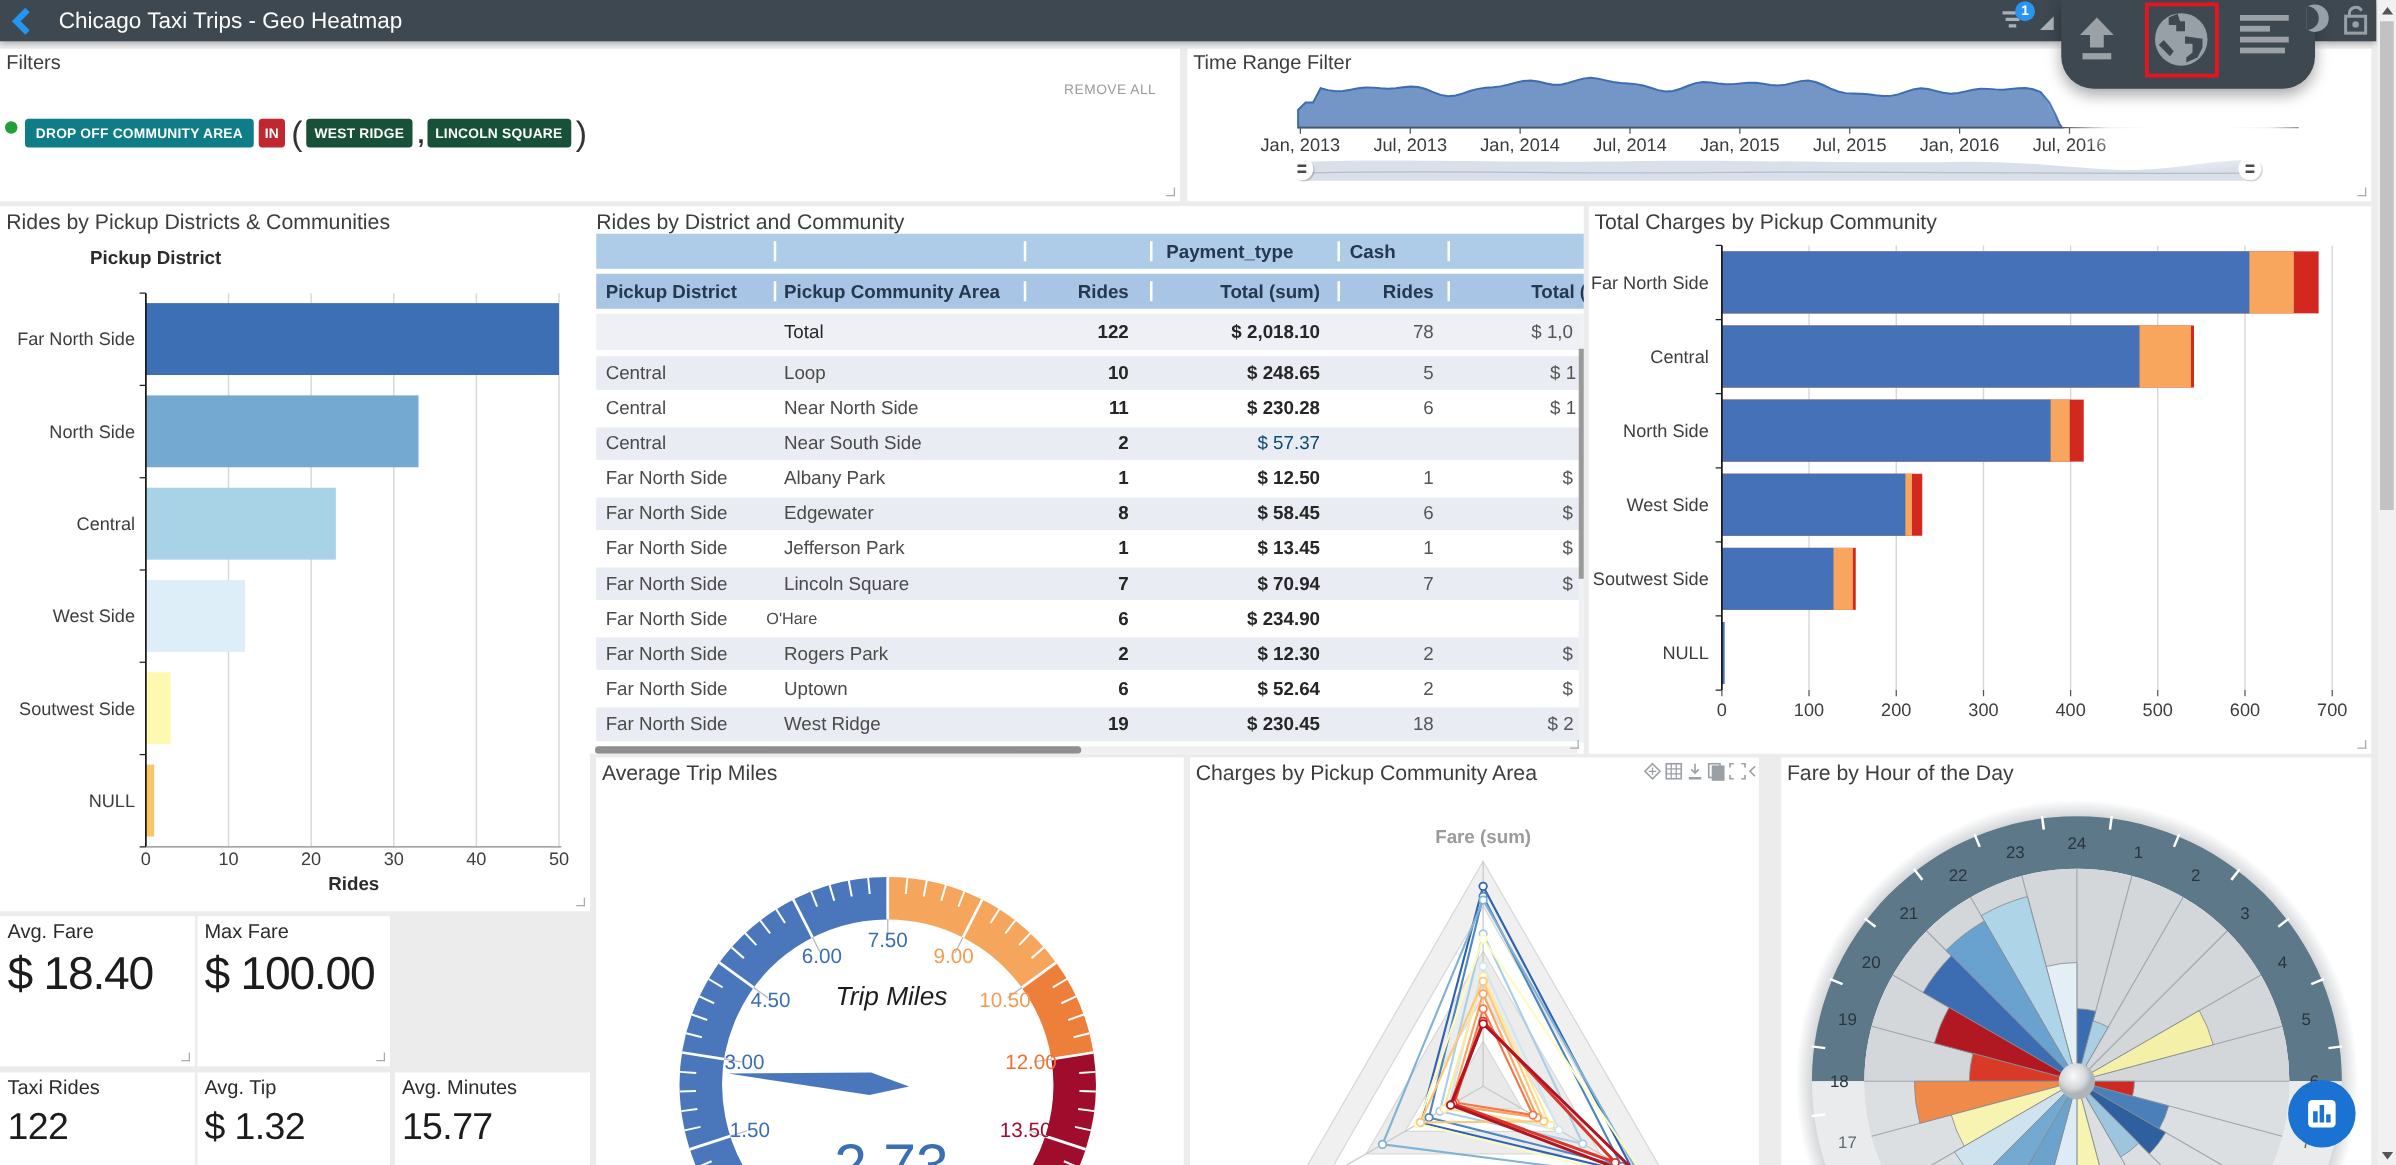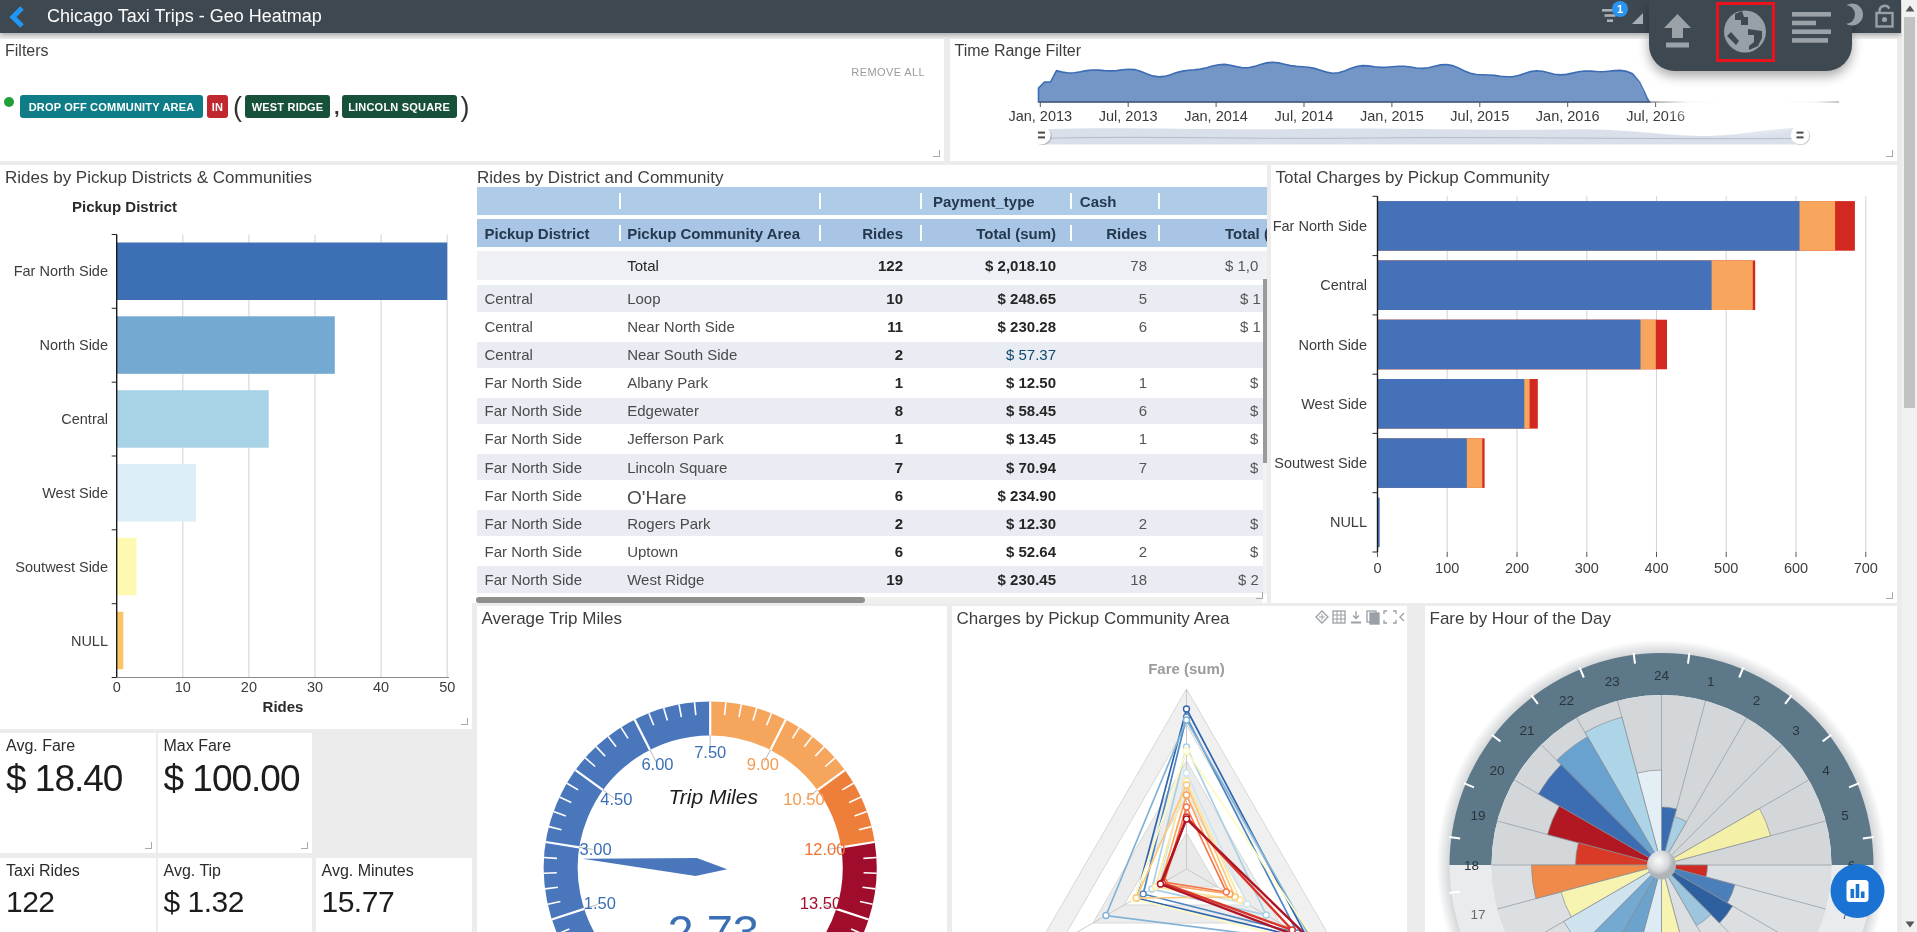--- a/index.html
+++ b/index.html
@@ -184,21 +184,21 @@
       <div style="position:absolute;left:778px;top:265.4px;font-size:15px;color:#555;white-space:nowrap">$</div>
       <div style="position:absolute;left:4.5px;top:288.9px;width:861.5px;height:26.3px;background:#eaecf3"></div>
       <div style="position:absolute;left:12.5px;top:293.6px;font-size:15px;color:#4a4a4a;white-space:nowrap">Far North Side</div>
       <div style="position:absolute;left:155.2px;top:293.6px;font-size:15px;color:#4a4a4a;white-space:nowrap">Lincoln Square</div>
       <div style="position:absolute;right:364px;top:293.6px;font-size:15px;font-weight:bold;color:#262626">7</div>
       <div style="position:absolute;right:211px;top:293.6px;font-size:15px;font-weight:bold;color:#262626">$ 70.94</div>
       <div style="position:absolute;right:120px;top:293.6px;font-size:15px;color:#555">7</div>
       <div style="position:absolute;left:778px;top:293.6px;font-size:15px;color:#555;white-space:nowrap">$</div>
       <div style="position:absolute;left:4.5px;top:317.0px;width:861.5px;height:26.3px;background:#ffffff"></div>
       <div style="position:absolute;left:12.5px;top:321.7px;font-size:15px;color:#4a4a4a;white-space:nowrap">Far North Side</div>
-      <div style="position:absolute;left:155px;top:321.7px;font-size:19px;color:#4a4a4a;white-space:nowrap">O'Hare</div>
+      <div style="position:absolute;left:141px;top:321.7px;font-size:13px;color:#4a4a4a;white-space:nowrap">O'Hare</div>
       <div style="position:absolute;right:364px;top:321.7px;font-size:15px;font-weight:bold;color:#262626">6</div>
       <div style="position:absolute;right:211px;top:321.7px;font-size:15px;font-weight:bold;color:#262626">$ 234.90</div>
       <div style="position:absolute;right:120px;top:321.7px;font-size:15px;color:#555"></div>
       <div style="position:absolute;left:778px;top:321.7px;font-size:15px;color:#555;white-space:nowrap"></div>
       <div style="position:absolute;left:4.5px;top:345.1px;width:861.5px;height:26.3px;background:#eaecf3"></div>
       <div style="position:absolute;left:12.5px;top:349.8px;font-size:15px;color:#4a4a4a;white-space:nowrap">Far North Side</div>
       <div style="position:absolute;left:155.2px;top:349.8px;font-size:15px;color:#4a4a4a;white-space:nowrap">Rogers Park</div>
       <div style="position:absolute;right:364px;top:349.8px;font-size:15px;font-weight:bold;color:#262626">2</div>
       <div style="position:absolute;right:211px;top:349.8px;font-size:15px;font-weight:bold;color:#262626">$ 12.30</div>
       <div style="position:absolute;right:120px;top:349.8px;font-size:15px;color:#555">2</div>

